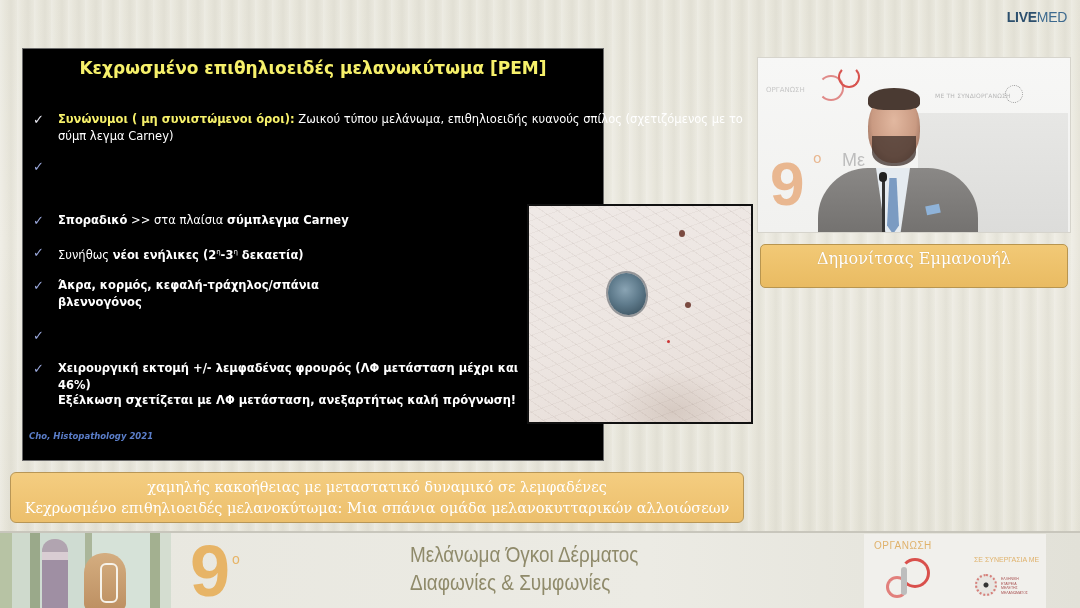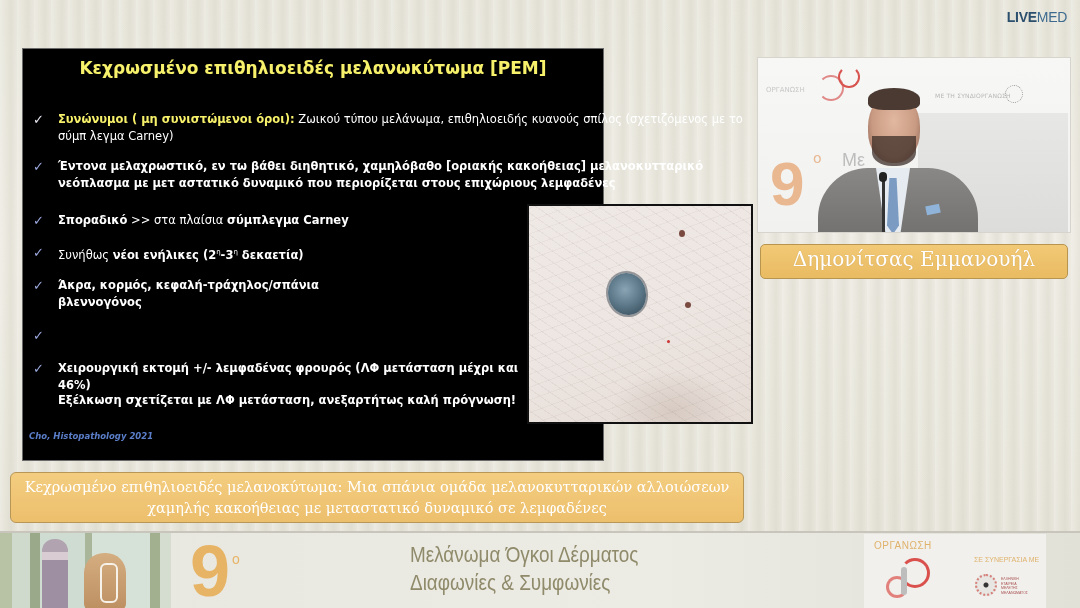--- a/index.html
+++ b/index.html
@@ -108,25 +108,25 @@
       border-radius: 48% 48% 45% 45%;
       background: radial-gradient(ellipse at 50% 40%, #e2b8a0 0%, #c99a82 60%, #7a5548 100%);
     }
     .person-hair { position: absolute; left: 110px; top: 30px; width: 52px; height: 22px; border-radius: 50% 50% 30% 30%; background: #4a3a32; }
     .person-beard { position: absolute; left: 114px; top: 78px; width: 44px; height: 30px; border-radius: 0 0 45% 45%; background: rgba(60,45,40,0.75); }
     .mic { position: absolute; left: 124px; top: 120px; width: 3px; height: 60px; background: #333; }
     .mic-head { position: absolute; left: 121px; top: 114px; width: 8px; height: 10px; border-radius: 4px; background: #222; }
     .pocket { position: absolute; left: 168px; top: 147px; width: 14px; height: 9px; background: #8fb3d9; transform: rotate(-12deg); }
 
     .name-plate {
-      position: absolute; left: 760px; top: 244px; width: 308px; height: 35px;
+      position: absolute; left: 760px; top: 244px; width: 308px; height: 44px;
       background: linear-gradient(180deg, #f2c976 0%, #e9bb62 100%);
       border: 1px solid #b8954f; border-radius: 5px;
       color: #fff; text-align: center;
-      font-family: "DejaVu Serif", serif; font-size: 20px; line-height: 28px;
+      font-family: "DejaVu Serif", serif; font-size: 16px; line-height: 28px;
       text-shadow: 0 0 1px rgba(120,80,20,0.3);
     }
     .caption {
       position: absolute; left: 10px; top: 472px; width: 734px; height: 51px;
       background: linear-gradient(180deg, #f4cd80 0%, #ecbf6c 100%);
       border: 1px solid #b89656; border-radius: 6px;
       color: #fff; text-align: center;
       font-family: "DejaVu Serif", serif; font-size: 14.5px; line-height: 21px;
       padding-top: 4px;
     }
@@ -171,21 +171,20 @@
 <div class="slide">
   <div class="slide-title">Κεχρωσμένο επιθηλιοειδές μελανωκύτωμα [PEM]</div>
 
   <ul class="bullets">
     <li class="bullet" style="top:0;position:absolute;width:718px;">
       <span class="check">✓</span>
       <span class="hl">Συνώνυμοι ( μη συνιστώμενοι όροι):</span><span class="plain"> Ζωικού τύπου μελάνωμα, επιθηλιοειδής κυανούς σπίλος (σχετιζόμενος με το σύμπ λεγμα Carney)</span>
     </li>
     <li class="bullet" style="top:47px;position:absolute;width:718px;">
       <span class="check blue">✓</span>
-      <span class="b">Έντονα μελαχρωστικό, εν τω βάθει διηθητικό, χαμηλόβαθο [οριακής κακοήθειας] μελανοκυτταρικό νεόπλασμα με μετ αστατικό δυναμικό που περιορίζεται στους επιχώριους λεμφαδένες</span>
     </li>
     <li class="bullet" style="top:101px;position:absolute;width:480px;">
       <span class="check blue">✓</span>
       <span class="b">Σποραδικό</span><span class="plain"> &gt;&gt; στα πλαίσια </span><span class="b">σύμπλεγμα Carney</span>
     </li>
     <li class="bullet" style="top:133px;position:absolute;width:480px;">
       <span class="check blue">✓</span>
       <span class="plain">Συνήθως </span><span class="b">νέοι ενήλικες (2</span><sup style="font-size:7px;">η</sup><span class="b">-3</span><sup style="font-size:7px;">η</sup><span class="b"> δεκαετία)</span>
     </li>
     <li class="bullet" style="top:166px;position:absolute;width:290px;">
@@ -233,22 +232,22 @@
   <div class="person-hair"></div>
   <div class="person-beard"></div>
   <div class="pocket"></div>
   <div class="mic"></div>
   <div class="mic-head"></div>
 </div>
 
 <div class="name-plate">Δημονίτσας Εμμανουήλ</div>
 
 <div class="caption">
+  <div>χαμηλής κακοήθειας με μεταστατικό δυναμικό σε λεμφαδένες</div>
   <div>Κεχρωσμένο επιθηλιοειδές μελανοκύτωμα: Μια σπάνια ομάδα μελανοκυτταρικών αλλοιώσεων</div>
-  <div>χαμηλής κακοήθειας με μεταστατικό δυναμικό σε λεμφαδένες</div>
 </div>
 
 <div class="footer">
   <div class="painting">
     <div class="rider"></div>
     <div class="horse"></div>
     <div class="horse-bridle"></div>
   </div>
   <div class="f-nine">9</div>
   <div class="f-deg">ο</div>

